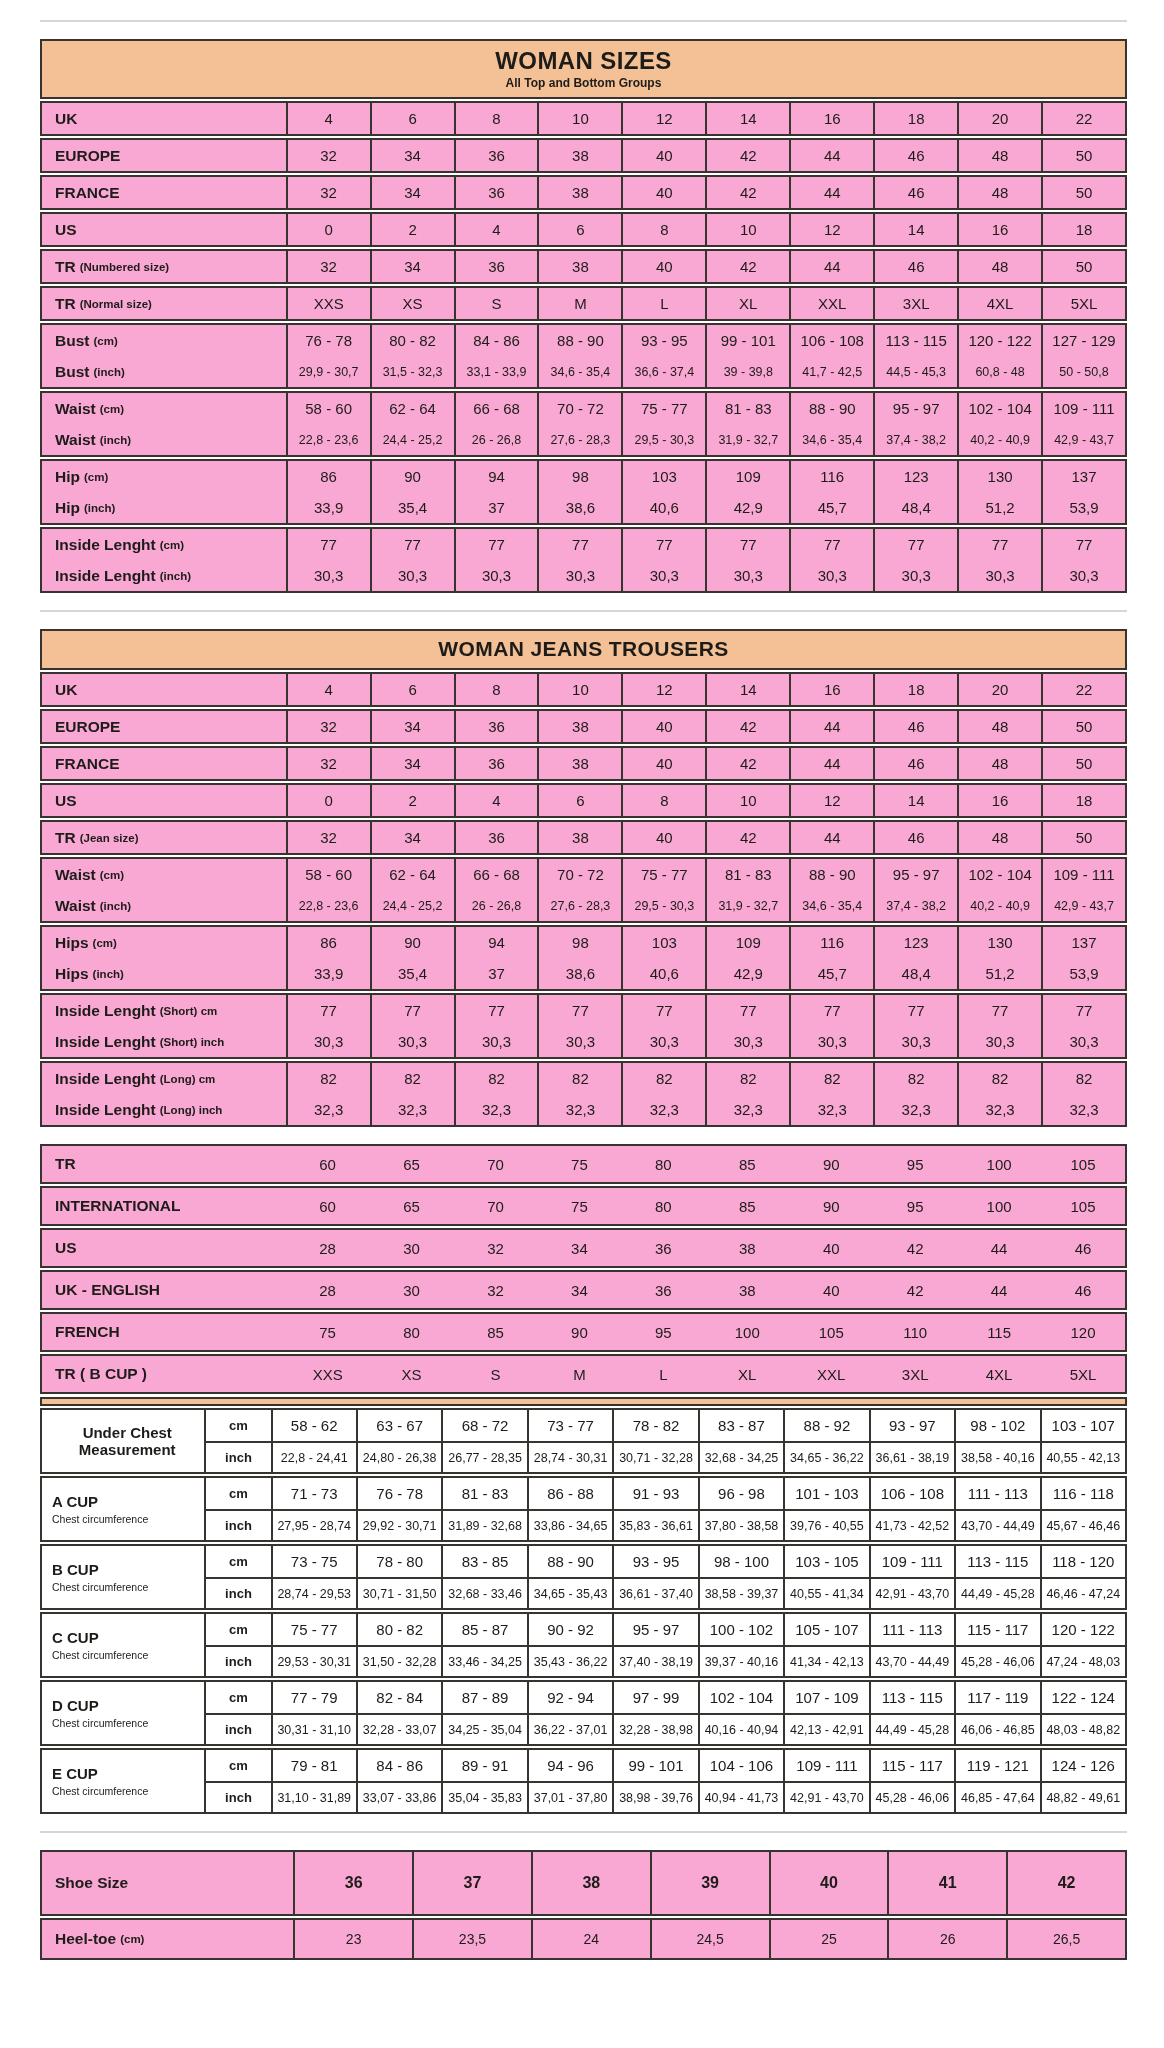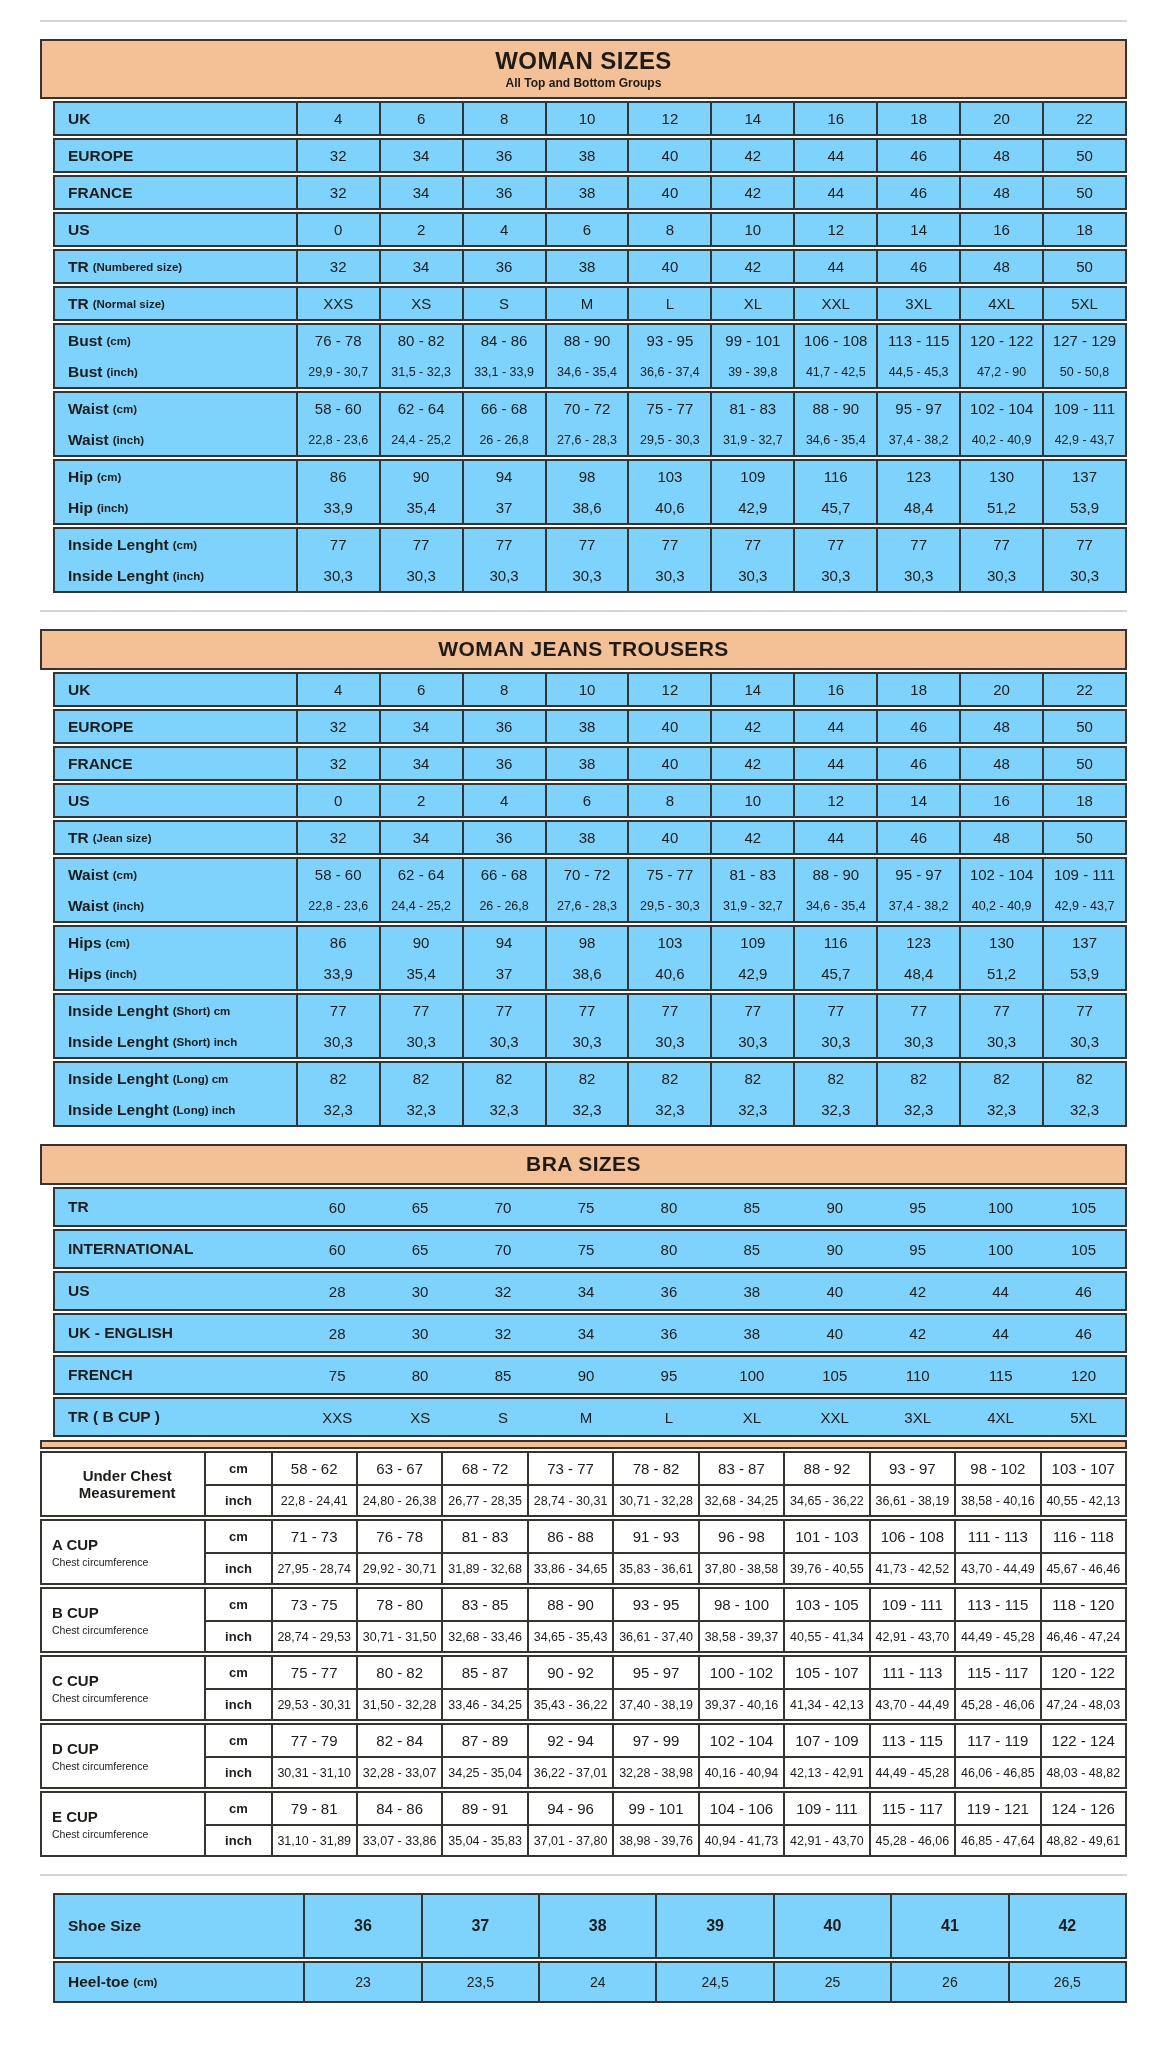--- a/index.html
+++ b/index.html
@@ -14,21 +14,21 @@
     font-family:"Liberation Sans",sans-serif;color:var(--text);
   }
   .page{padding:20px 37px 14px 40px;}
   .rule{height:2px;background:var(--divider);}
   .tsection{margin:17px 0;}
   .thead{background:var(--header_bg);border:2px solid var(--table_border);text-align:center;padding:6px 4px 7px;}
   .ttitle{font-weight:bold;font-size:21px;letter-spacing:.4px;}
   .thead-tall .ttitle{font-size:24px;}
   .tsub{font-weight:bold;font-size:12px;margin-top:1px;}
 
-  .tgroup{border:2px solid var(--table_border);margin-top:2px;background:#7dd3fc;margin-left:13px;}
+  .tgroup{border:2px solid var(--table_border);margin-top:2px;background:#f9a8d4;}
   .trow{display:grid;align-items:stretch;}
   .v-grid .trow,.v-plain .trow{grid-template-columns:22.5% repeat(10,1fr);}
   .v-grid .trow{min-height:31px;}
   .v-plain .trow{min-height:36px;}
   .v-shoe .trow{grid-template-columns:23.2% repeat(7,1fr);}
 
   .cell{display:flex;align-items:center;justify-content:center;text-align:center;padding:2px 2px;}
   .label-cell{justify-content:flex-start;text-align:left;padding-left:13px;}
   .v-grid .cell,.v-shoe .cell{border-left:2px solid var(--table_border);}
   .v-grid .trow .cell:first-child,.v-shoe .trow .cell:first-child{border-left:none;}
@@ -196,21 +196,21 @@
               <div class="lbl-small">(inch)</div>
             </div>
             <div class="cell val small">29,9 - 30,7</div>
             <div class="cell val small">31,5 - 32,3</div>
             <div class="cell val small">33,1 - 33,9</div>
             <div class="cell val small">34,6 - 35,4</div>
             <div class="cell val small">36,6 - 37,4</div>
             <div class="cell val small">39 - 39,8</div>
             <div class="cell val small">41,7 - 42,5</div>
             <div class="cell val small">44,5 - 45,3</div>
-            <div class="cell val small">47,2 - 90</div>
+            <div class="cell val small">60,8 - 48</div>
             <div class="cell val small">50 - 50,8</div>
           </div>
         </div>
         <div class="tgroup v-grid">
           <div class="trow">
             <div class="cell label-cell">
               <div class="lbl-main">Waist</div>
               <div class="lbl-small">(cm)</div>
             </div>
             <div class="cell val">58 - 60</div>
@@ -538,23 +538,20 @@
             <div class="cell val">32,3</div>
             <div class="cell val">32,3</div>
             <div class="cell val">32,3</div>
             <div class="cell val">32,3</div>
           </div>
         </div>
       </div>
   </section>
 
   <section class="tsection">
-    <header class="thead">
-      <div class="ttitle">BRA SIZES</div>
-    </header>
     <div data-table="bra_sizes">
         <div class="tgroup v-plain">
           <div class="trow">
             <div class="cell label-cell">
               <div class="lbl-main">TR</div>
             </div>
             <div class="cell val">60</div>
             <div class="cell val">65</div>
             <div class="cell val">70</div>
             <div class="cell val">75</div>

